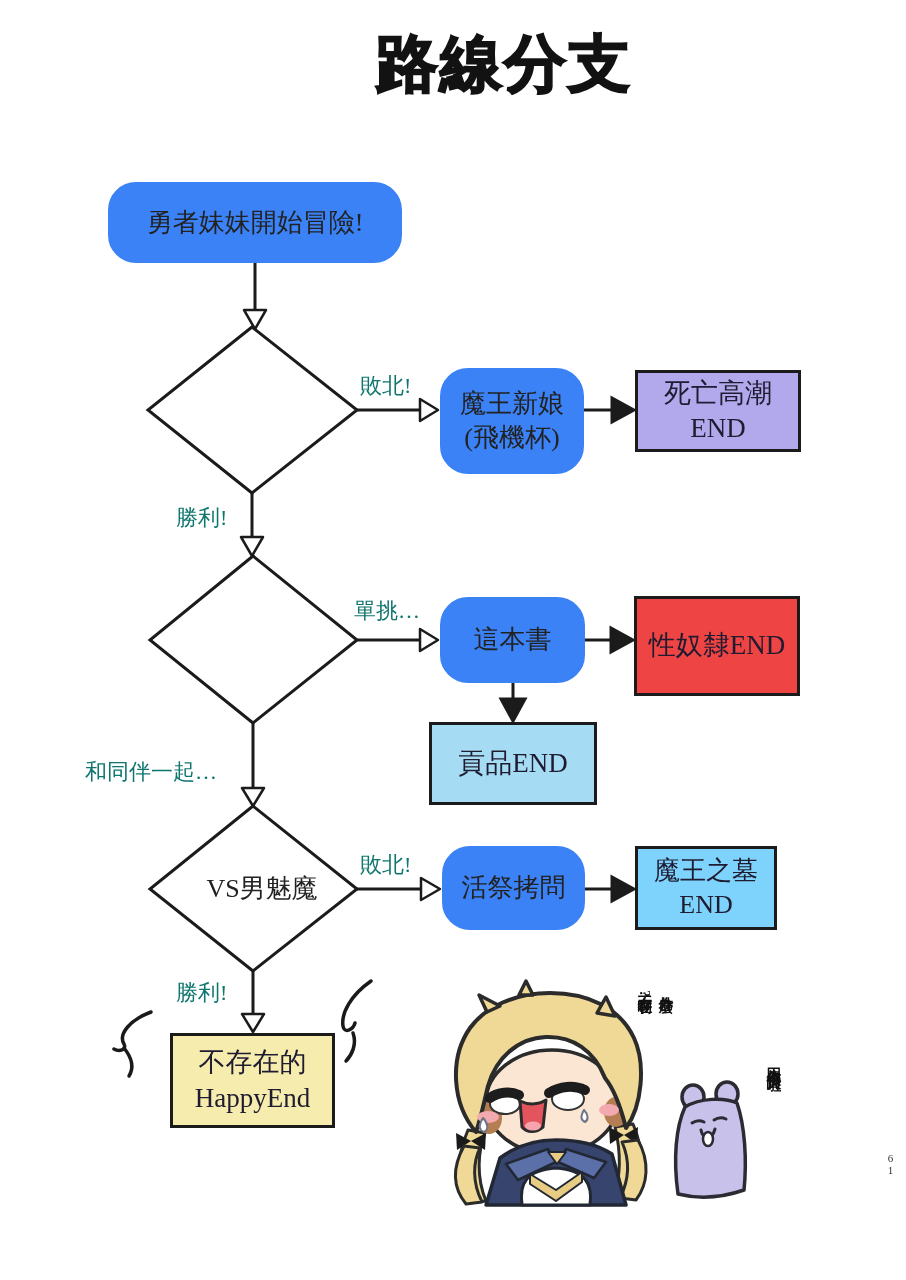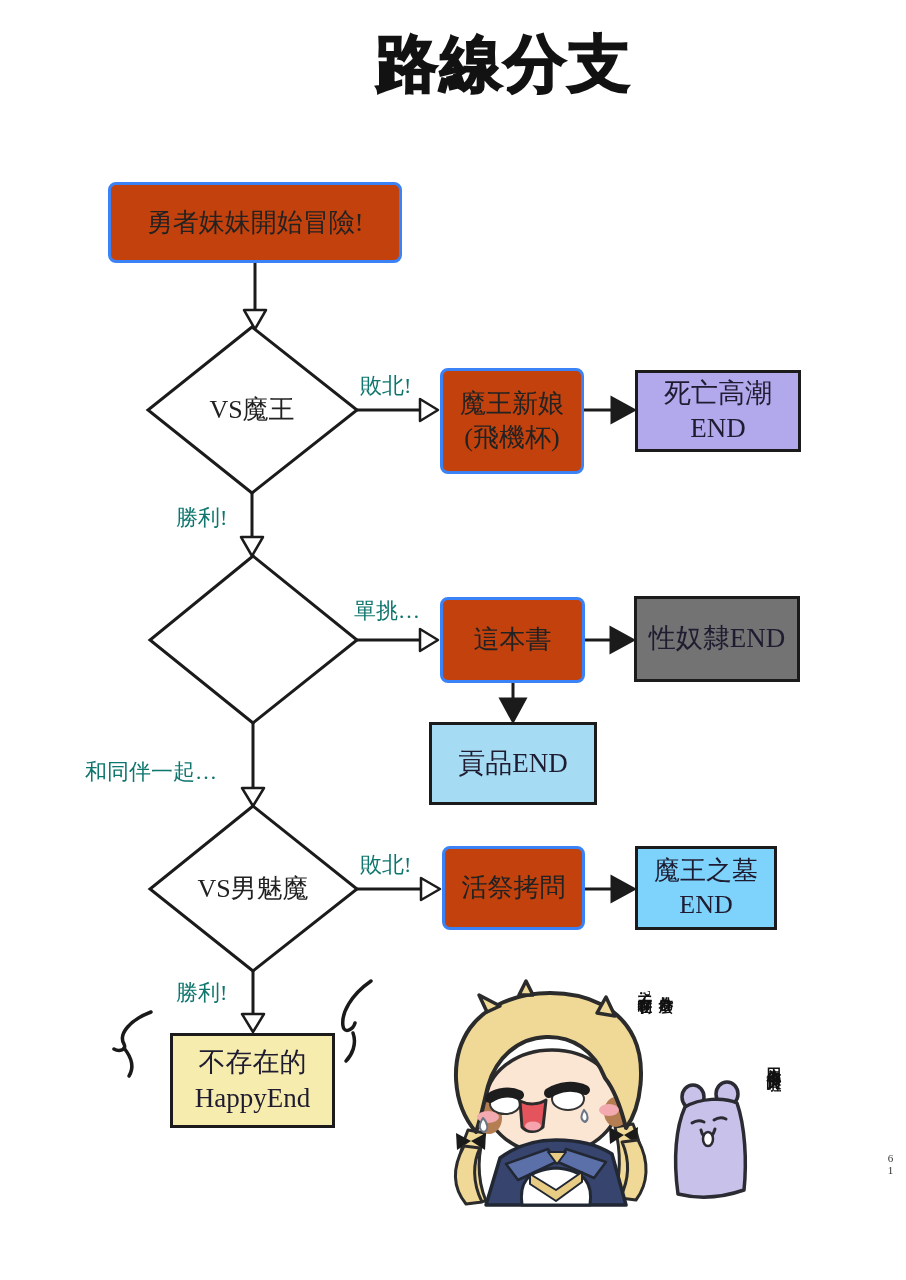--- a/index.html
+++ b/index.html
@@ -4,21 +4,21 @@
 <style>
   html,body{margin:0;padding:0;background:#ffffff;}
   #canvas{position:relative;width:906px;height:1280px;background:#ffffff;overflow:hidden;
           font-family:Liberation Serif, serif;color:#1e1e1e;padding-left:40px;}
   .abs{position:absolute;}
   #title{left:104px;top:22px;width:800px;text-align:center;font-size:62px;font-weight:900;
          letter-spacing:2px;color:#121212;-webkit-text-stroke:2px #121212;}
   svg.layer{position:absolute;left:0;top:0;}
   .node{position:absolute;box-sizing:border-box;display:flex;align-items:center;justify-content:center;
         text-align:center;font-size:26px;line-height:1.3;white-space:pre-line;color:#222;}
-  .rounded{background:#c2410c;border:3px solid #3b82f6;border-radius:8px;}
+  .rounded{background:#3b82f6;border:3px solid #3b82f6;border-radius:28px;}
   .endbox{border:3px solid #1b1b1b;font-size:27px;color:#1f1b30;}
   .dlabel{position:absolute;text-align:center;font-size:26px;line-height:1.25;white-space:pre-line;color:#222;}
   .elabel{position:absolute;font-size:22px;color:#0f766e;white-space:nowrap;}
   .vtext{position:absolute;writing-mode:vertical-rl;white-space:pre-line;font-weight:700;
          font-size:14.5px;line-height:1.45;letter-spacing:1.5px;color:#111;}
   #page-num{position:absolute;writing-mode:vertical-rl;text-orientation:upright;
             font-size:11px;line-height:1.05;color:#333;font-weight:400;letter-spacing:0;}
 </style>
 </head>
 <body>
@@ -137,30 +137,29 @@
                C745,1126 747,1161 744,1190 C721,1198 698,1199 678,1194 Z" fill="#c8c1e9" stroke="#2b2b33" stroke-width="3.5"></path>
       <path d="M692,1123 q6,-4 12,-1" fill="none" stroke="#2b2b33" stroke-width="3"></path>
       <path d="M714,1120 q6,-4 12,-1" fill="none" stroke="#2b2b33" stroke-width="3"></path>
       <path d="M701,1130 C703,1140 712,1140 715,1129" fill="none" stroke="#2b2b33" stroke-width="3"></path>
       <ellipse cx="708" cy="1139" rx="5" ry="7" fill="#ffffff" stroke="#2b2b33" stroke-width="2.5"></ellipse>
     </g>
   </svg>
 
   <div class="node rounded" style="left:108px;top:182px;width:294px;height:81px;">勇者妹妹開始冒險!</div>
 
-  <div class="dlabel" style="left:152px;top:394px;width:200px;">VS魔王</div>
-  <div class="dlabel" style="left:153px;top:873px;width:200px;">VS男魅魔</div>
+  <div class="dlabel" style="left:162px;top:873px;width:200px;">VS男魅魔</div>
 
   <div class="node rounded" style="left:440px;top:368px;width:144px;height:106px;">魔王新娘
 (飛機杯)</div>
   <div class="node endbox" style="left: 635px; top: 370px; width: 166px; height: 82px; background: rgb(178, 169, 236);">死亡高潮
 END</div>
 
   <div class="node rounded" style="left:440px;top:597px;width:145px;height:86px;">這本書</div>
-  <div class="node endbox" style="left: 634px; top: 596px; width: 166px; height: 86px; background: #737373;">性奴隸END</div>
+  <div class="node endbox" style="left: 634px; top: 596px; width: 166px; height: 100px; background: #ef4444;">性奴隸END</div>
   <div class="node endbox" style="left: 429px; top: 722px; width: 168px; height: 83px; background: rgb(165, 220, 244);">貢品END</div>
 
   <div class="node rounded" style="left:442px;top:846px;width:143px;height:84px;">活祭拷問</div>
   <div class="node endbox" style="left: 635px; top: 846px; width: 142px; height: 84px; font-size: 26px; background: #7dd3fc;">魔王之墓END</div>
 
   <div class="node endbox" style="left: 170px; top: 1033px; width: 165px; height: 95px; font-size: 27px; background: rgb(245, 236, 174);">不存在的
 HappyEnd</div>
 
   <div class="elabel" style="left:360px;top:371px;">敗北!</div>
   <div class="elabel" style="left:176px;top:503px;">勝利!</div>

